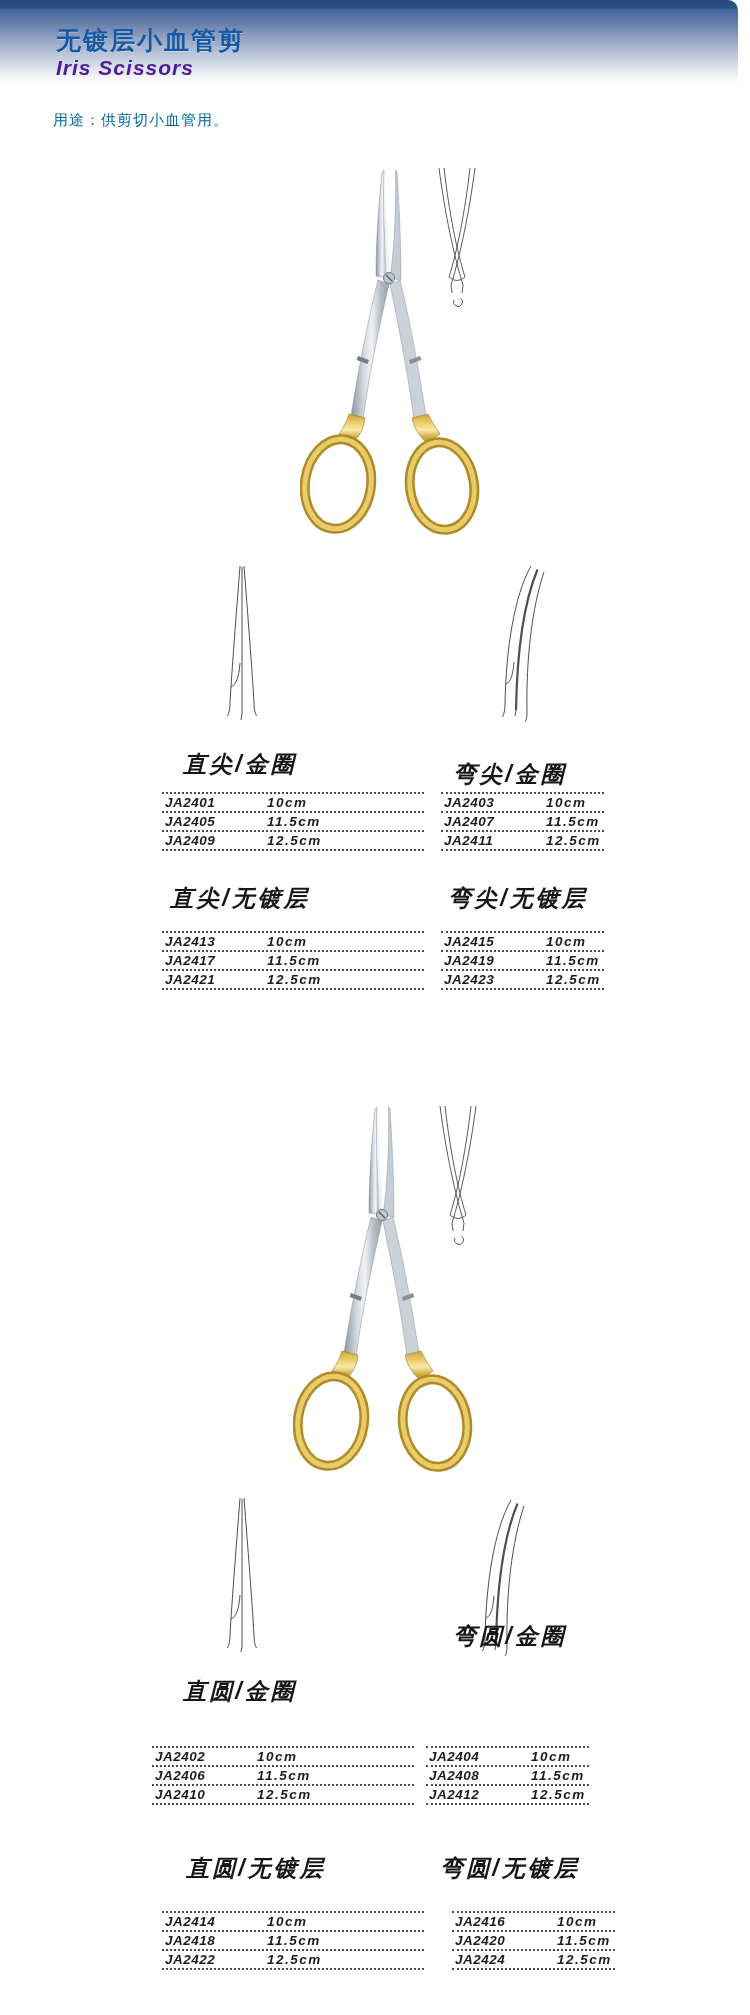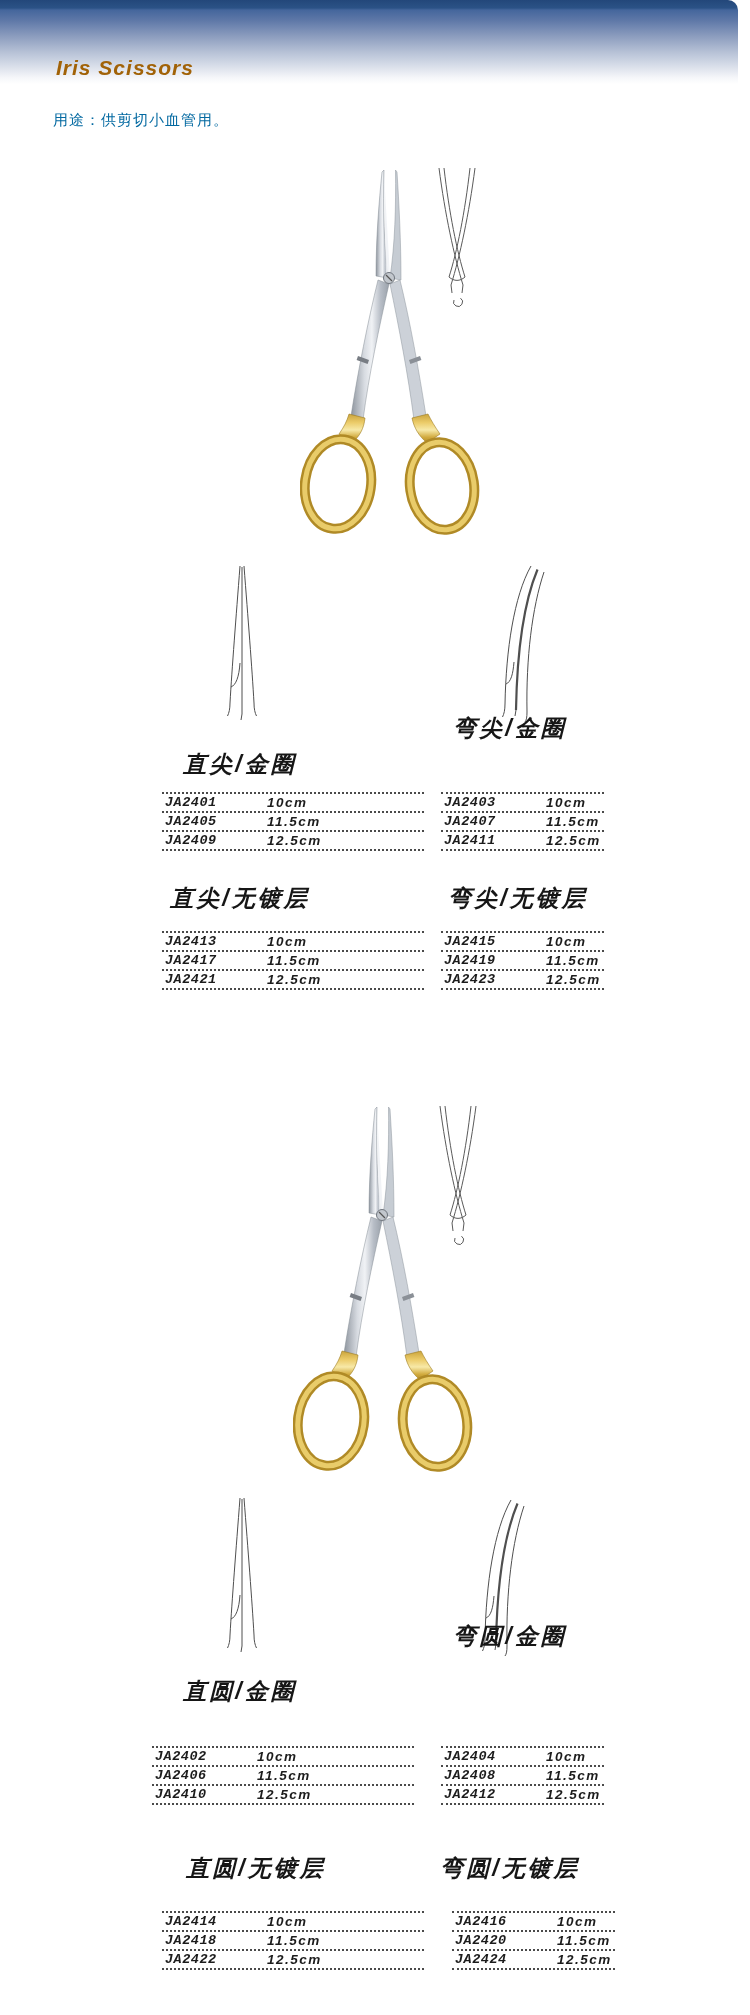--- a/index.html
+++ b/index.html
@@ -19,21 +19,21 @@
   }
   .title-cn{
     position:absolute;left:56px;top:24px;
     font-size:25px;font-weight:bold;letter-spacing:2px;
     color:#1559a4;
     text-shadow:0 1px 0 rgba(255,255,255,.35);
   }
   .title-en{
     position:absolute;left:56px;top:56px;
     font-size:21px;font-style:italic;font-weight:bold;
-    color:#a16207;letter-spacing:1px;
+    color:#4c1d95;letter-spacing:1px;
   }
   
   .usage{
     position:absolute;left:53px;top:111px;
     font-size:15px;color:#0369a1;letter-spacing:1px;
   }
   
   .art{position:absolute;}
   
   .ghdr{
@@ -43,21 +43,21 @@
     color:#161616;letter-spacing:3px;
   }
   
   .tbl{position:absolute;border-top:2px dotted #4a4a4a;}
   .row{
     display:flex;align-items:center;height:17px;
     border-bottom:2px dotted #4a4a4a;
     font-style:italic;font-weight:bold;font-size:13.5px;
     color:#1c1c1c;
   }
-  .code{width:102px;padding-left:3px;letter-spacing:.5px;font-family:Liberation Mono, monospace;}
+  .code{width:102px;padding-left:3px;letter-spacing:.5px;}
   .size{letter-spacing:1.5px;}
 </style>
 </head>
 <body>
 
 <div class="page">
 
   <svg width="0" height="0" style="position:absolute" aria-hidden="true">
     <defs>
       <linearGradient id="silver" x1="0" y1="0" x2="1" y2="0">
@@ -120,39 +120,40 @@
         <path d="M16,148 C17,92 24,40 37.5,7.5" stroke-width="2.2"></path>
         <path d="M16,148 l-1,6"></path>
         <path d="M27,150 C26,96 32,46 44,10"></path>
         <path d="M27,150 C27,155 26.5,158 25,160"></path>
         <path d="M6,122 C11,120 13,112 14,100"></path>
       </g>
     </defs>
   </svg>
 
   <div class="banner"></div>
+  <div class="title-cn">无镀层小血管剪</div>
   <div class="title-en">Iris Scissors</div>
 
   <div class="usage">用途：供剪切小血管用。</div>
 
   <svg class="art" style="left:300px;top:166px" width="180" height="370" viewBox="0 0 180 370">
       <use href="#scissors-photo"></use>
     </svg>
   <svg class="art" style="left:432px;top:166px" width="50" height="145" viewBox="0 0 50 145">
       <use href="#closed-tips"></use>
     </svg>
   <svg class="art" style="left:226px;top:563px" width="32" height="162" viewBox="0 0 32 162">
       <use href="#tip-straight"></use>
     </svg>
   <svg class="art" style="left:500px;top:562px" width="46" height="162" viewBox="0 0 46 162">
       <use href="#tip-curved"></use>
     </svg>
 
   <div class="ghdr" style="left:120px;top:749px">直尖/金圈</div>
-  <div class="ghdr" style="left:390px;top:713px">弯尖/金圈</div>
+  <div class="ghdr" style="left:390px;top:759px">弯尖/金圈</div>
 
   <div class="tbl" style="left:162px;top:792px;width:262px">
     <div class="row">
       <span class="code">JA2401</span>
       <span class="size">10cm</span>
     </div>
     <div class="row">
       <span class="code">JA2405</span>
       <span class="size">11.5cm</span>
     </div>
@@ -231,21 +232,21 @@
     </div>
     <div class="row">
       <span class="code">JA2406</span>
       <span class="size">11.5cm</span>
     </div>
     <div class="row">
       <span class="code">JA2410</span>
       <span class="size">12.5cm</span>
     </div>
   </div>
-  <div class="tbl" style="left:441px;top:1746px;width:163px">
+  <div class="tbl" style="left:426px;top:1746px;width:163px">
     <div class="row">
       <span class="code">JA2404</span>
       <span class="size">10cm</span>
     </div>
     <div class="row">
       <span class="code">JA2408</span>
       <span class="size">11.5cm</span>
     </div>
     <div class="row">
       <span class="code">JA2412</span>

